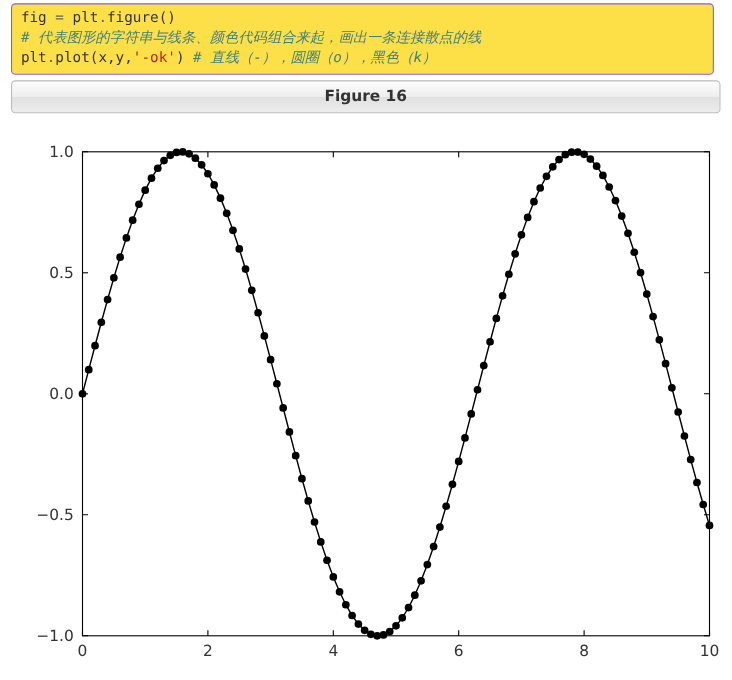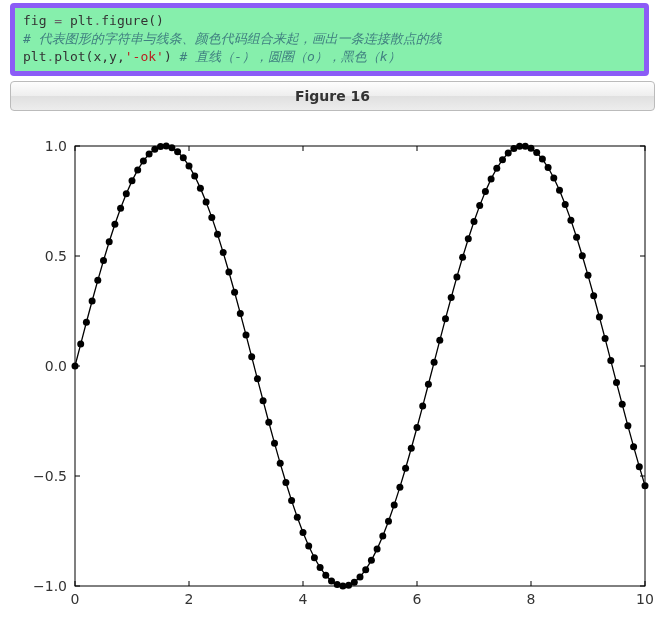--- a/index.html
+++ b/index.html
@@ -3,22 +3,22 @@
   <meta charset="utf-8">
   <style>
     * { margin: 0; padding: 0; box-sizing: border-box; }
     body {
       width: 665px;
       height: 618px;
       font-family: "DejaVu Sans Mono", Consolas, Monaco, monospace;
       background: #ffffff;
     }
     .code-block {
-      background: #86efac;
-      border: 5px solid #8b5cf6;
+      background: #fde047;
+      border: 1px solid #8b5cf6;
       border-radius: 4px;
       padding: 4px 8px;
       margin: 3px 16px 5px 10px;
       font-size: 13px;
       line-height: 1.4;
       white-space: pre;
     }
     .code-black { color: #333; }
     .code-op { color: #666; }
     .code-comment { color: #408080; font-style: italic; }

